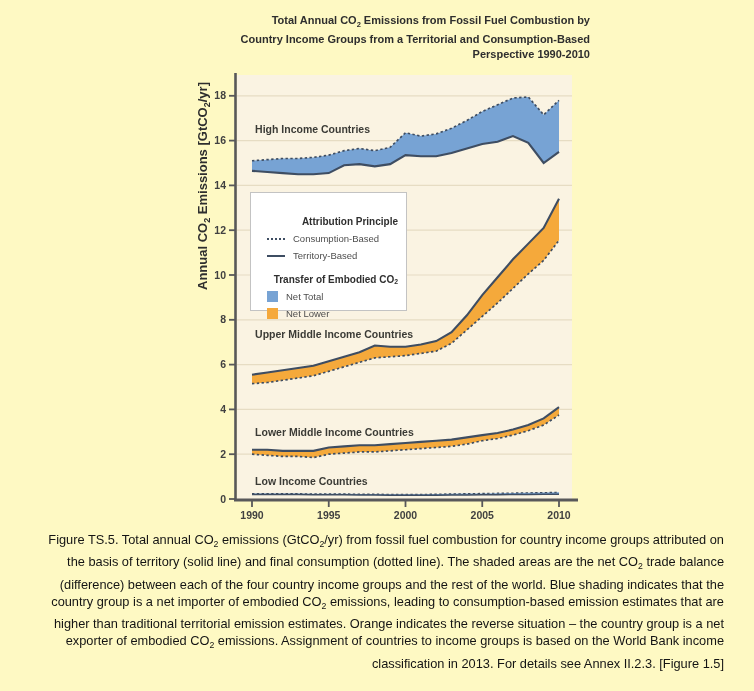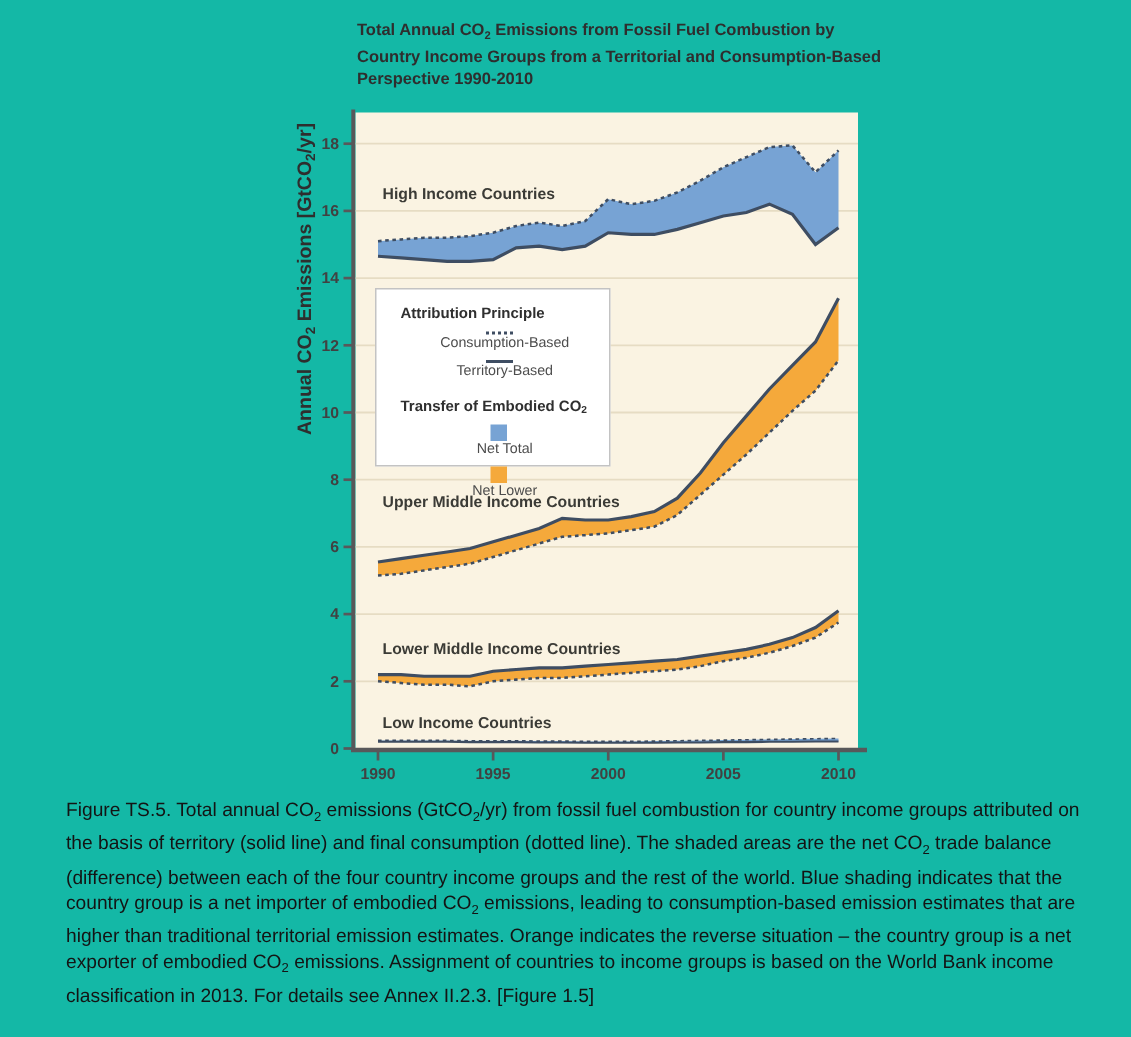--- a/index.html
+++ b/index.html
@@ -1,38 +1,39 @@
 <!DOCTYPE html>
 <html><head>
 <meta charset="utf-8">
 <style>
   html,body{margin:0;padding:0;background:#ffffff;}
   .page{
-    position:relative;width:754px;height:691px;background:#14b8a6;overflow:hidden;
+    position:relative;width:754px;height:691px;background:#fef9c3;overflow:hidden;
     font-family:"Liberation Sans",sans-serif;
+    text-align:right;
   }
   .fig-title{
     position:absolute;left:238px;top:13px;width:352px;
     font-size:11px;font-weight:bold;line-height:15px;color:#2e2e2e;
     letter-spacing:0px;
   }
   .chart-wrap{position:absolute;left:0;top:0;width:754px;height:530px;}
   svg{position:absolute;left:0;top:0;}
   svg text{font-family:"Liberation Sans",sans-serif;}
   .tick-label{font-size:10.5px;font-weight:bold;fill:#414141;}
   .glabel{font-size:10.5px;font-weight:bold;fill:#3b3b36;}
   .ylab{font-size:13px;font-weight:bold;fill:#2e2e2e;}
   .legend{
     position:absolute;left:250px;top:192px;width:157px;height:119px;
     background:#ffffff;border:1px solid #c3c3c3;box-sizing:border-box;
     padding:8px 8px 8px 16px;
   }
-  .lg-h{font-size:10px;font-weight:bold;color:#2f2f2f;margin-top:3px;}
+  .lg-h{font-size:10px;font-weight:bold;color:#2f2f2f;margin-top:15px;}
   .lg-h.second{margin-top:13px;}
-  .lg-row{display:flex;align-items:center;margin-top:6px;flex-direction:column;}
+  .lg-row{display:flex;align-items:center;margin-top:6px;}
   .lg-t{font-size:9.5px;color:#4d4d4d;margin-left:8px;white-space:nowrap;}
   .sample{display:inline-block;width:18px;height:0;border-top-width:2px;border-top-color:#3e4d62;}
   .sample.dashed{border-top-style:dotted;border-top-width:2.5px;}
   .sample.solid{border-top-style:solid;}
   .swatch{display:inline-block;width:11px;height:11px;}
   .caption{
     position:absolute;left:44px;top:531px;width:680px;margin:0;
     font-size:12.8px;line-height:17.2px;color:#141414;
   }
   .caption b,.fig-title b{font-weight:normal;}

